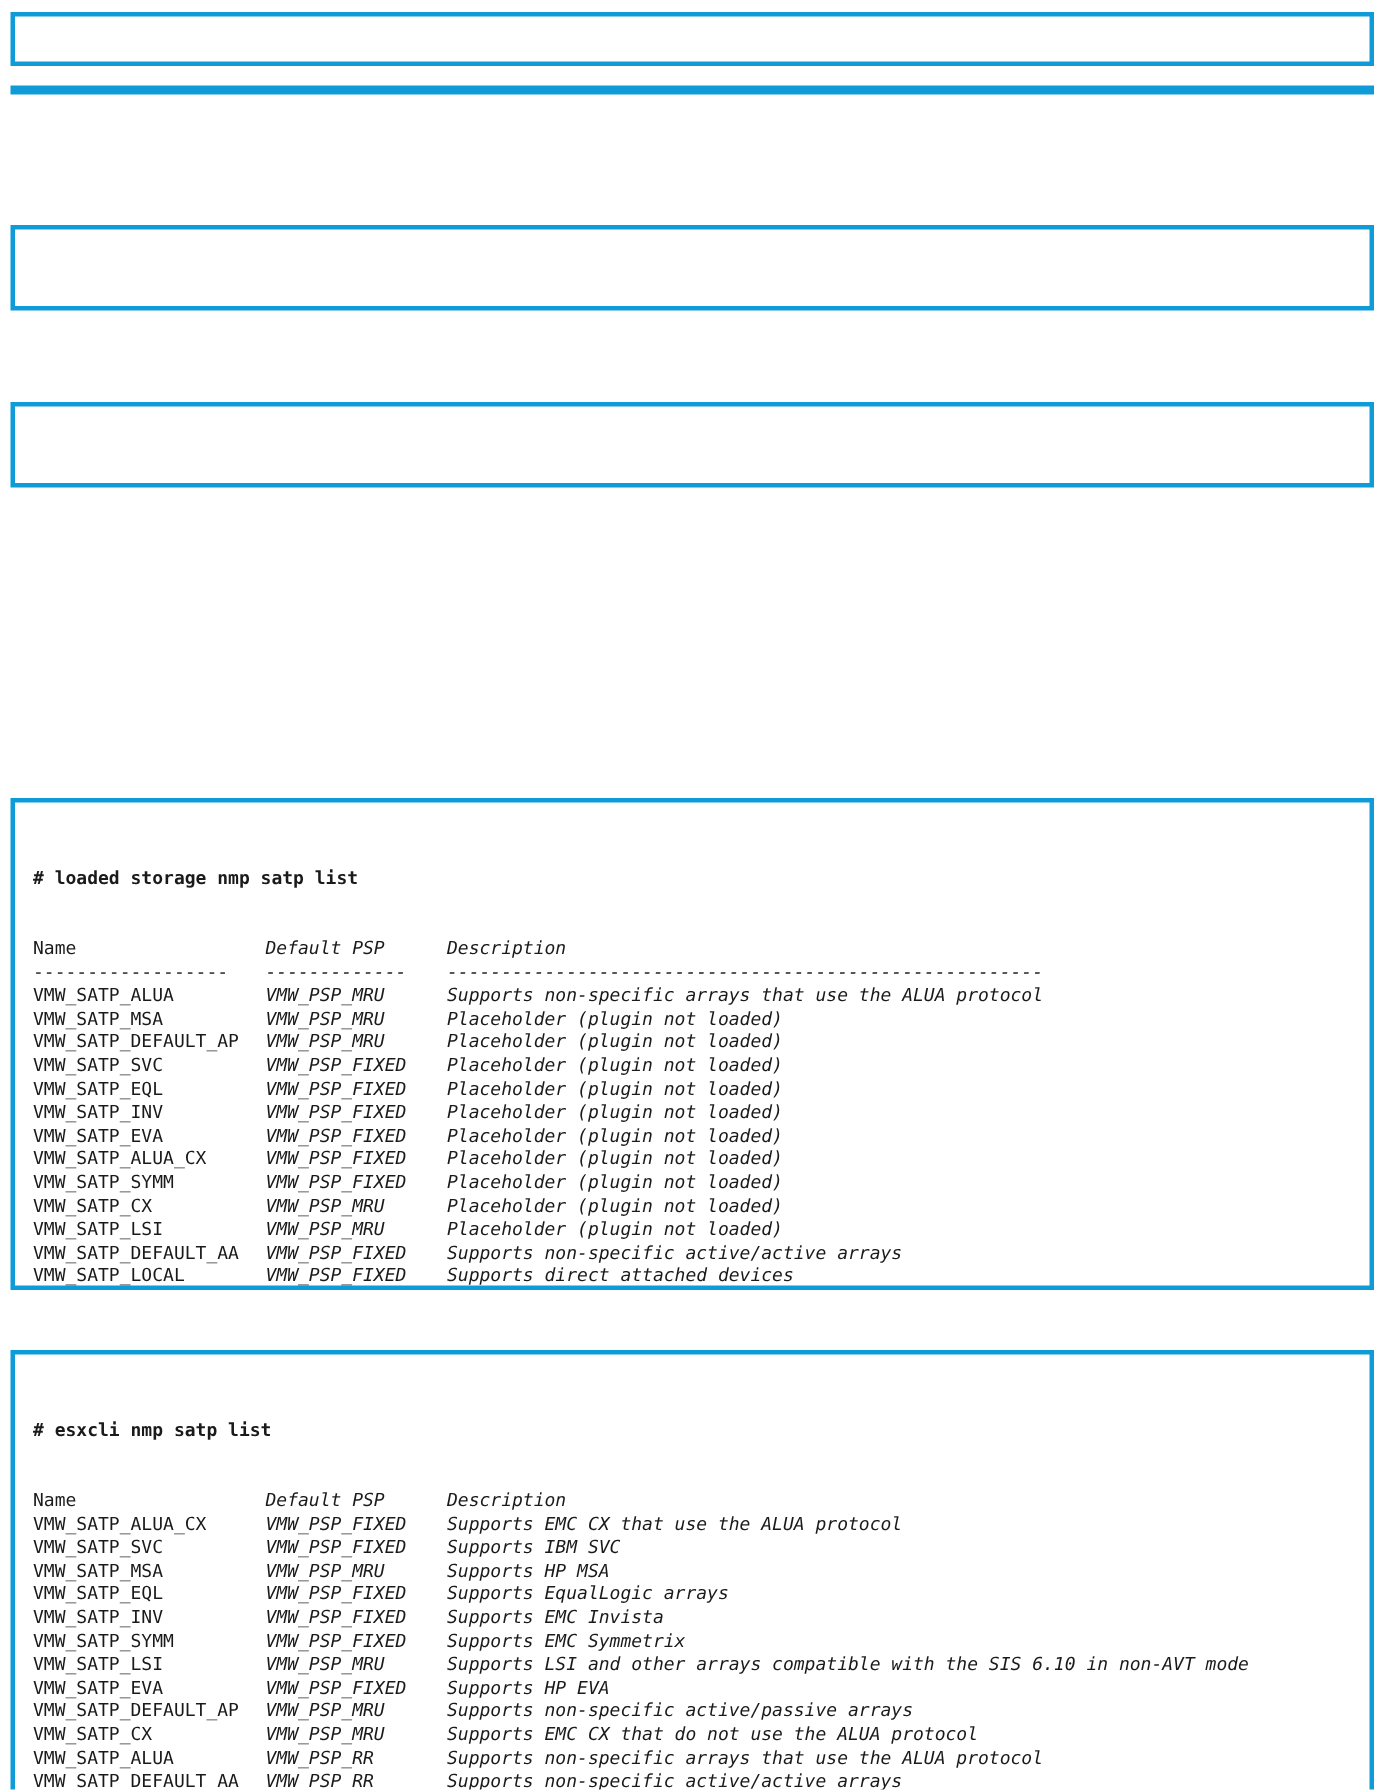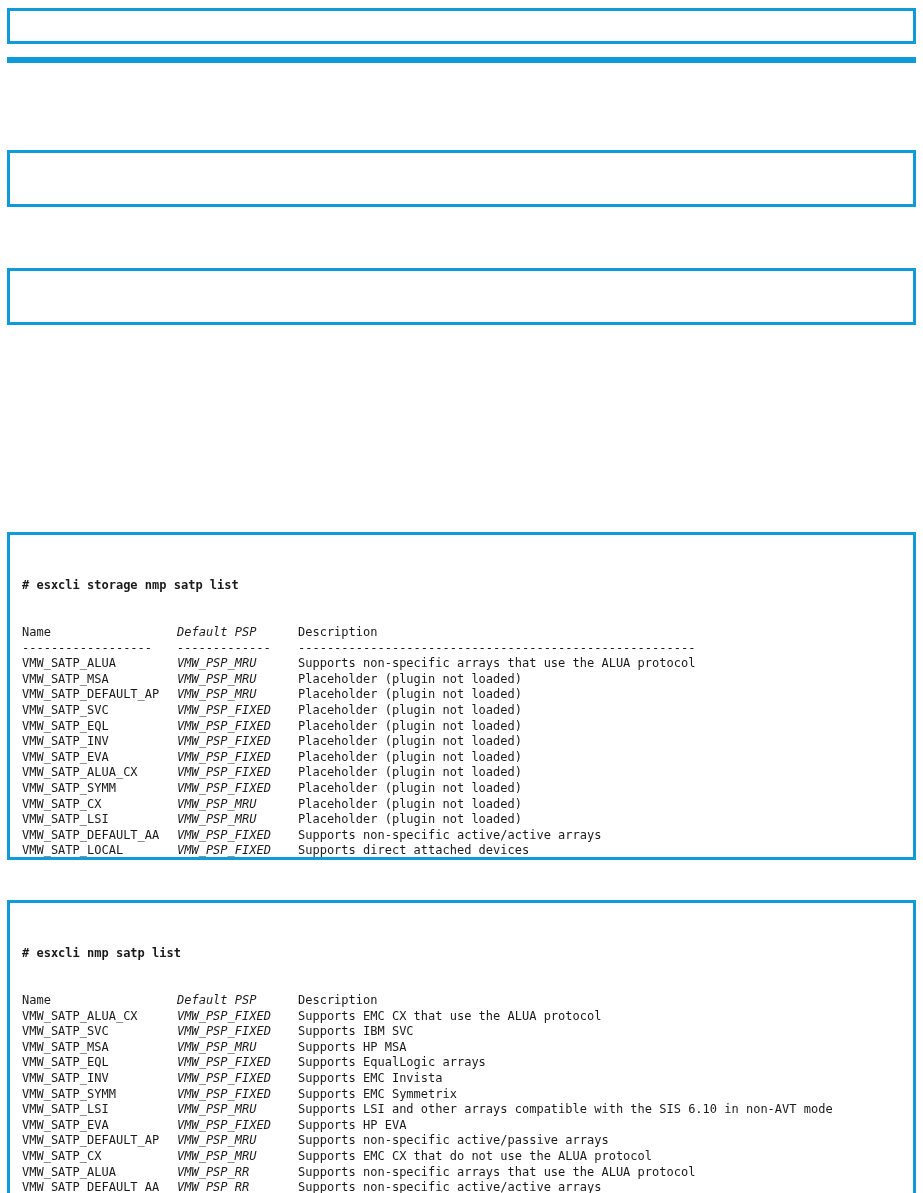--- a/index.html
+++ b/index.html
@@ -36,37 +36,37 @@
   .code-box {
     padding: 12px 12px 0 12px;
     font-size: 12px;
     line-height: 15.6px;
     white-space: pre;
   }
   .cmd { font-weight: bold; }
   .code-row { display: flex; line-height: 15.6px; }
   .col-name { width: 155px; flex: 0 0 155px; white-space: pre; overflow: hidden; }
   .col-psp  { width: 121px; flex: 0 0 121px; white-space: pre; overflow: hidden; font-style: italic; }
-  .col-desc { flex: 1 1 auto; white-space: pre; }
+  .col-desc { flex: 1 1 auto; white-space: pre; font-style: italic; }
 </style>
 </head>
 <body>
 
 <div>
 
   <div class="callout box-empty-1"></div>
 
   <div class="rule rule-1"></div>
 
   <div class="callout box-empty-2"></div>
 
   <div class="callout box-empty-3"></div>
 
   <div class="callout code-box code-box-1">
-    <div class="cmd"># esxcli storage nmp satp list</div>
+    <div class="cmd"># loaded storage nmp satp list</div>
     <div><div class="code-row"><span class="col-name">Name</span><span class="col-psp">Default PSP</span><span class="col-desc">Description</span></div><div class="code-row"><span class="col-name">------------------</span><span class="col-psp">-------------</span><span class="col-desc">-------------------------------------------------------</span></div><div class="code-row"><span class="col-name">VMW_SATP_ALUA</span><span class="col-psp">VMW_PSP_MRU</span><span class="col-desc">Supports non-specific arrays that use the ALUA protocol</span></div><div class="code-row"><span class="col-name">VMW_SATP_MSA</span><span class="col-psp">VMW_PSP_MRU</span><span class="col-desc">Placeholder (plugin not loaded)</span></div><div class="code-row"><span class="col-name">VMW_SATP_DEFAULT_AP</span><span class="col-psp">VMW_PSP_MRU</span><span class="col-desc">Placeholder (plugin not loaded)</span></div><div class="code-row"><span class="col-name">VMW_SATP_SVC</span><span class="col-psp">VMW_PSP_FIXED</span><span class="col-desc">Placeholder (plugin not loaded)</span></div><div class="code-row"><span class="col-name">VMW_SATP_EQL</span><span class="col-psp">VMW_PSP_FIXED</span><span class="col-desc">Placeholder (plugin not loaded)</span></div><div class="code-row"><span class="col-name">VMW_SATP_INV</span><span class="col-psp">VMW_PSP_FIXED</span><span class="col-desc">Placeholder (plugin not loaded)</span></div><div class="code-row"><span class="col-name">VMW_SATP_EVA</span><span class="col-psp">VMW_PSP_FIXED</span><span class="col-desc">Placeholder (plugin not loaded)</span></div><div class="code-row"><span class="col-name">VMW_SATP_ALUA_CX</span><span class="col-psp">VMW_PSP_FIXED</span><span class="col-desc">Placeholder (plugin not loaded)</span></div><div class="code-row"><span class="col-name">VMW_SATP_SYMM</span><span class="col-psp">VMW_PSP_FIXED</span><span class="col-desc">Placeholder (plugin not loaded)</span></div><div class="code-row"><span class="col-name">VMW_SATP_CX</span><span class="col-psp">VMW_PSP_MRU</span><span class="col-desc">Placeholder (plugin not loaded)</span></div><div class="code-row"><span class="col-name">VMW_SATP_LSI</span><span class="col-psp">VMW_PSP_MRU</span><span class="col-desc">Placeholder (plugin not loaded)</span></div><div class="code-row"><span class="col-name">VMW_SATP_DEFAULT_AA</span><span class="col-psp">VMW_PSP_FIXED</span><span class="col-desc">Supports non-specific active/active arrays</span></div><div class="code-row"><span class="col-name">VMW_SATP_LOCAL</span><span class="col-psp">VMW_PSP_FIXED</span><span class="col-desc">Supports direct attached devices</span></div></div>
   </div>
 
   <div class="callout code-box code-box-2">
     <div class="cmd"># esxcli nmp satp list</div>
     <div><div class="code-row"><span class="col-name">Name</span><span class="col-psp">Default PSP</span><span class="col-desc">Description</span></div><div class="code-row"><span class="col-name">VMW_SATP_ALUA_CX</span><span class="col-psp">VMW_PSP_FIXED</span><span class="col-desc">Supports EMC CX that use the ALUA protocol</span></div><div class="code-row"><span class="col-name">VMW_SATP_SVC</span><span class="col-psp">VMW_PSP_FIXED</span><span class="col-desc">Supports IBM SVC</span></div><div class="code-row"><span class="col-name">VMW_SATP_MSA</span><span class="col-psp">VMW_PSP_MRU</span><span class="col-desc">Supports HP MSA</span></div><div class="code-row"><span class="col-name">VMW_SATP_EQL</span><span class="col-psp">VMW_PSP_FIXED</span><span class="col-desc">Supports EqualLogic arrays</span></div><div class="code-row"><span class="col-name">VMW_SATP_INV</span><span class="col-psp">VMW_PSP_FIXED</span><span class="col-desc">Supports EMC Invista</span></div><div class="code-row"><span class="col-name">VMW_SATP_SYMM</span><span class="col-psp">VMW_PSP_FIXED</span><span class="col-desc">Supports EMC Symmetrix</span></div><div class="code-row"><span class="col-name">VMW_SATP_LSI</span><span class="col-psp">VMW_PSP_MRU</span><span class="col-desc">Supports LSI and other arrays compatible with the SIS 6.10 in non-AVT mode</span></div><div class="code-row"><span class="col-name">VMW_SATP_EVA</span><span class="col-psp">VMW_PSP_FIXED</span><span class="col-desc">Supports HP EVA</span></div><div class="code-row"><span class="col-name">VMW_SATP_DEFAULT_AP</span><span class="col-psp">VMW_PSP_MRU</span><span class="col-desc">Supports non-specific active/passive arrays</span></div><div class="code-row"><span class="col-name">VMW_SATP_CX</span><span class="col-psp">VMW_PSP_MRU</span><span class="col-desc">Supports EMC CX that do not use the ALUA protocol</span></div><div class="code-row"><span class="col-name">VMW_SATP_ALUA</span><span class="col-psp">VMW_PSP_RR</span><span class="col-desc">Supports non-specific arrays that use the ALUA protocol</span></div><div class="code-row"><span class="col-name">VMW_SATP_DEFAULT_AA</span><span class="col-psp">VMW_PSP_RR</span><span class="col-desc">Supports non-specific active/active arrays</span></div></div>
   </div>
 
 </div>
 

